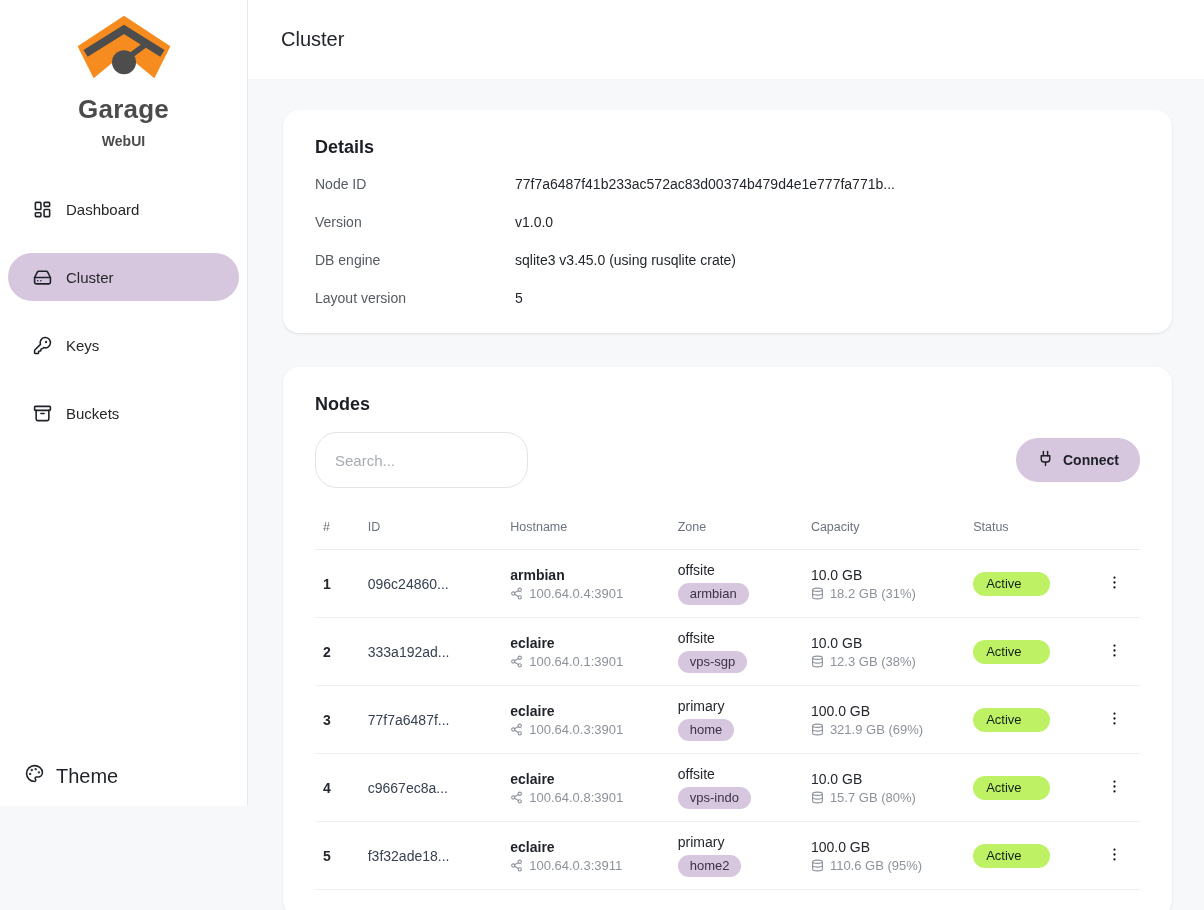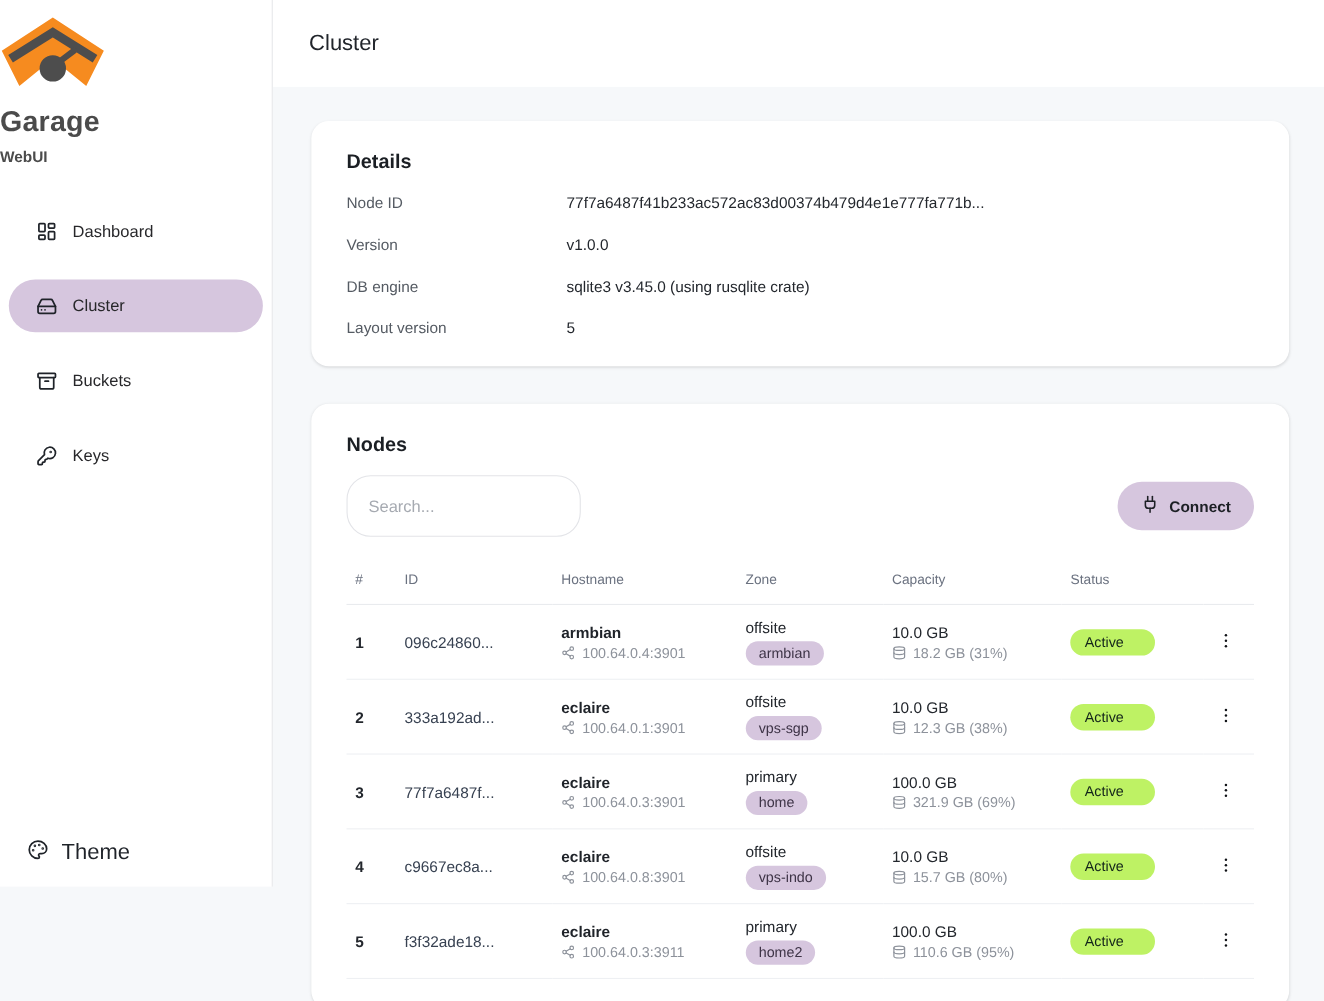--- a/index.html
+++ b/index.html
@@ -10,21 +10,21 @@
     background: #f6f8fa;
     color: #1f2329;
   }
 
   
   .sidebar {
     width: 248px; min-width: 248px; height: 806px;
     background: #ffffff;
     border-right: 1px solid #e7e8ea;
     position: relative;
-    display: flex; flex-direction: column; align-items: flex-start;
+    display: flex; flex-direction: column; align-items: center;
     padding-top: 14px;
   }
   .brand-title {
     font-size: 26px; font-weight: 700; color: #4b4b4b;
     margin-top: 2px; letter-spacing: 0.2px;
   }
   .brand-subtitle {
     font-size: 14px; font-weight: 700; color: #4b4b4b;
     margin-top: 8px;
   }
@@ -207,35 +207,35 @@
             <path d="M5.45 5.11 2 12v6a2 2 0 0 0 2 2h16a2 2 0 0 0 2-2v-6l-3.45-6.89A2 2 0 0 0 16.76 4H7.24a2 2 0 0 0-1.79 1.11z"></path>
             <line x1="6" x2="6.01" y1="16" y2="16"></line>
             <line x1="10" x2="10.01" y1="16" y2="16"></line>
           </svg>
       </span>
       <span>Cluster</span>
     </div>
     <div class="nav-item">
       <span class="icon">
         <svg width="19" height="19" viewBox="0 0 24 24" fill="none" stroke="currentColor" stroke-width="2" stroke-linecap="round" stroke-linejoin="round">
+            <path d="M2.586 17.414A2 2 0 0 0 2 18.828V21a1 1 0 0 0 1 1h3a1 1 0 0 0 1-1v-1a1 1 0 0 1 1-1h1a1 1 0 0 0 1-1v-1a1 1 0 0 1 1-1h.172a2 2 0 0 0 1.414-.586l.814-.814a6.5 6.5 0 1 0-4-4z"></path>
+            <circle cx="16.5" cy="7.5" r=".5" fill="currentColor"></circle>
+          </svg>
+      </span>
+      <span>Keys</span>
+    </div>
+    <div class="nav-item">
+      <span class="icon">
+        <svg width="19" height="19" viewBox="0 0 24 24" fill="none" stroke="currentColor" stroke-width="2" stroke-linecap="round" stroke-linejoin="round">
             <rect width="20" height="5" x="2" y="3" rx="1"></rect>
             <path d="M4 8v11a2 2 0 0 0 2 2h12a2 2 0 0 0 2-2V8"></path>
             <path d="M10 12h4"></path>
           </svg>
       </span>
       <span>Buckets</span>
-    </div>
-    <div class="nav-item">
-      <span class="icon">
-        <svg width="19" height="19" viewBox="0 0 24 24" fill="none" stroke="currentColor" stroke-width="2" stroke-linecap="round" stroke-linejoin="round">
-            <path d="M2.586 17.414A2 2 0 0 0 2 18.828V21a1 1 0 0 0 1 1h3a1 1 0 0 0 1-1v-1a1 1 0 0 1 1-1h1a1 1 0 0 0 1-1v-1a1 1 0 0 1 1-1h.172a2 2 0 0 0 1.414-.586l.814-.814a6.5 6.5 0 1 0-4-4z"></path>
-            <circle cx="16.5" cy="7.5" r=".5" fill="currentColor"></circle>
-          </svg>
-      </span>
-      <span>Keys</span>
     </div>
   </nav>
 
   <button class="theme-btn">
     <span class="icon">
       <svg width="19" height="19" viewBox="0 0 24 24" fill="none" stroke="currentColor" stroke-width="2" stroke-linecap="round" stroke-linejoin="round">
           <circle cx="13.5" cy="6.5" r=".5" fill="currentColor"></circle>
           <circle cx="17.5" cy="10.5" r=".5" fill="currentColor"></circle>
           <circle cx="8.5" cy="7.5" r=".5" fill="currentColor"></circle>
           <circle cx="6.5" cy="12.5" r=".5" fill="currentColor"></circle>

